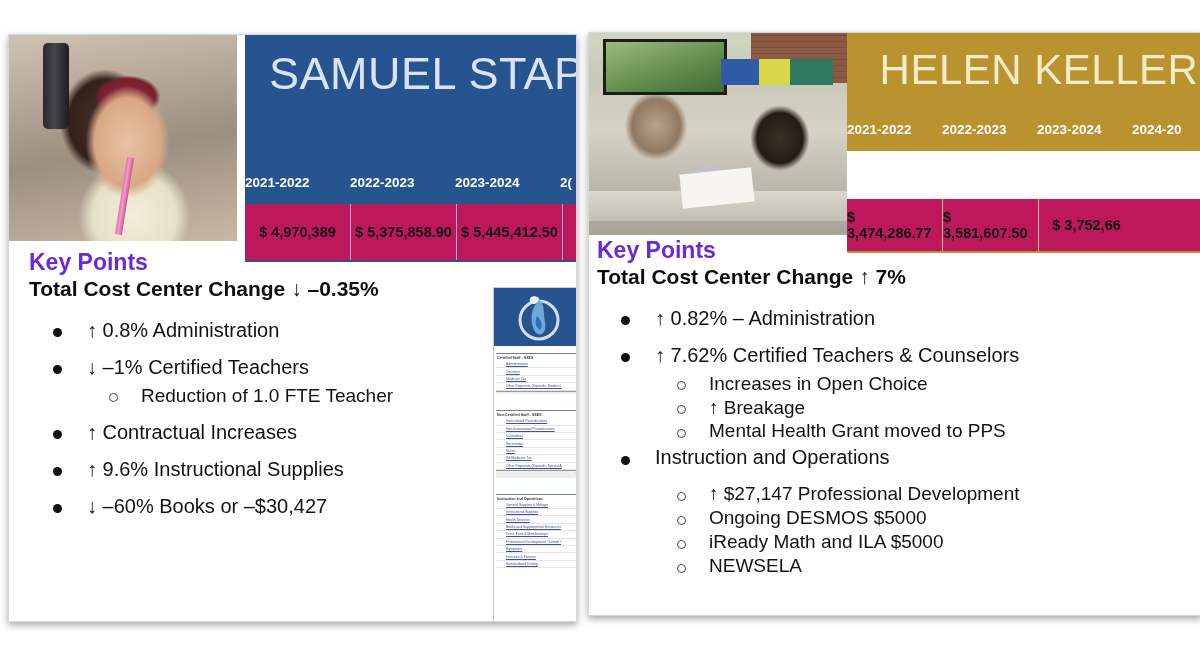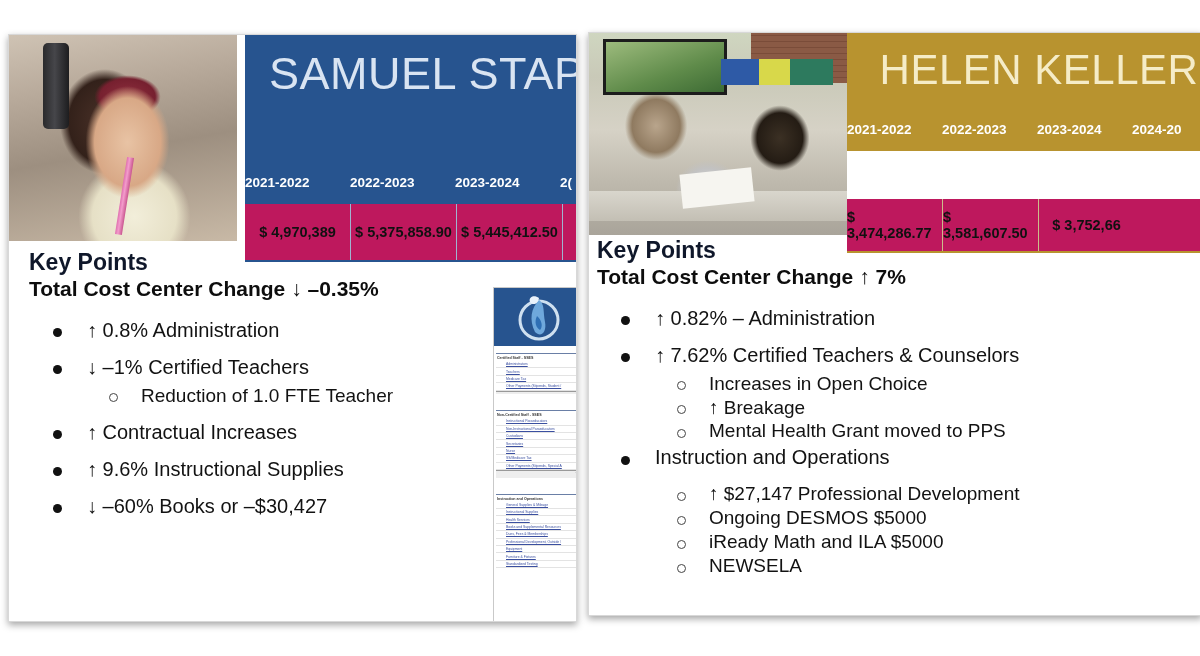--- a/index.html
+++ b/index.html
@@ -72,21 +72,21 @@
   .valrow-right{left:258px;top:166px;width:354px;height:52px;border-bottom:2px solid #b8932f;}
   .valcell{flex:0 0 105px;display:flex;align-items:center;justify-content:center;
     font-size:14.5px;font-weight:bold;color:#111;border-right:1px solid #9fb4d0;}
   .valrow-right .valcell{flex:0 0 95px;border-right:1px solid #cbbd8a;}
   .valcell:last-child{border-right:none;}
 
   
   .body{position:absolute;}
   .body-left{left:20px;top:214px;width:470px;}
   .body-right{left:8px;top:204px;width:500px;}
-  .kp-title{font-size:23px;font-weight:bold;color:#0f172a;line-height:1.15;}
+  .kp-title{font-size:23px;font-weight:bold;color:#6d28d9;line-height:1.15;}
   .kp-sub{font-size:21px;font-weight:bold;color:#0d0d0d;line-height:1.15;margin-top:2px;}
 
   ul.lvl1{list-style:none;margin:10px 0 0 0;padding:0;}
   ul.lvl1>li{position:relative;padding-left:58px;font-size:20px;color:#121212;line-height:1.25;}
   ul.lvl1>li:before{content:"";position:absolute;left:24px;top:.52em;
     width:9px;height:9px;border-radius:50%;background:#111;}
   ul.lvl2{list-style:none;margin:2px 0 2px 0;padding:0;}
   ul.lvl2>li{position:relative;padding-left:54px;font-size:19px;color:#121212;line-height:1.26;}
   ul.lvl2>li:before{content:"";position:absolute;left:22px;top:.5em;
     width:7px;height:7px;border-radius:50%;border:1.4px solid #444;background:transparent;}

